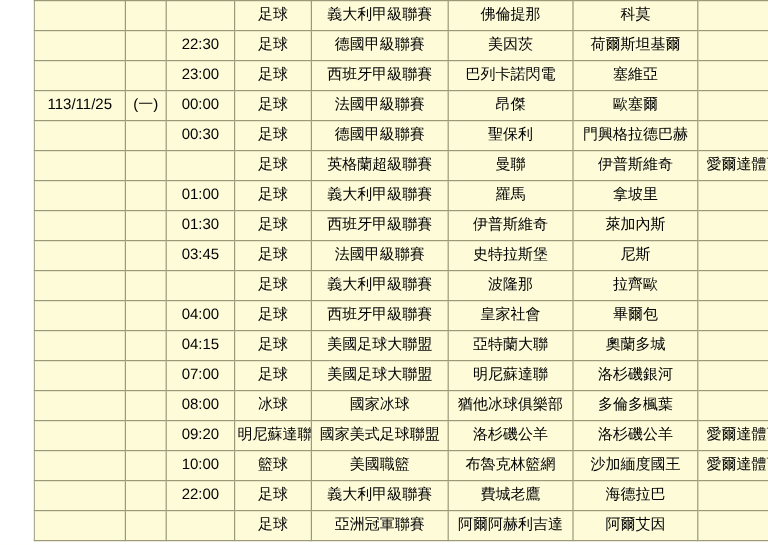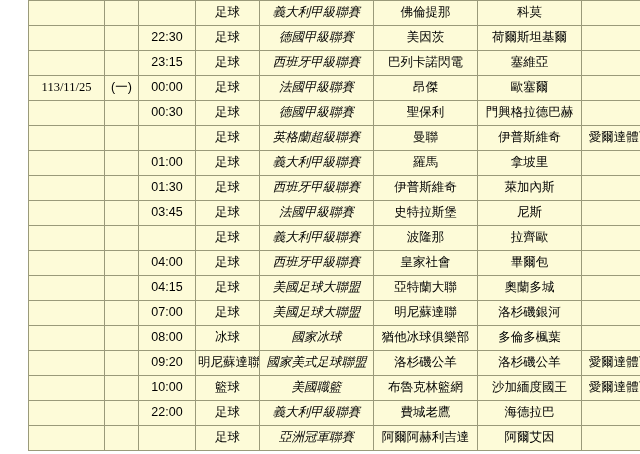--- a/index.html
+++ b/index.html
@@ -50,32 +50,30 @@
   td.blank {
     background: #ffffff;
     border-left: none;
     border-top: none;
     border-bottom: none;
   }
   td.date-cell {
     background: #ffffff;
     border-left: none;
     font-size: 13px;
-    font-family: Liberation Serif, serif;
   }
   td.day-cell {
     background: #ffffff;
     font-size: 13px;
   }
   td.chan {
     font-size: 12px;
   }
   td.league {
     font-size: 12.5px;
-    font-style: italic;
   }
   td.team {
     font-size: 12.5px;
   }
   td.empty-white {
     background: #ffffff;
   }
 </style>
 </head>
 <body>
@@ -110,21 +108,21 @@
           <td class="time">22:30</td>
           <td class="sport">足球</td>
           <td class="league">德國甲級聯賽</td>
           <td class="team">美因茨</td>
           <td class="team">荷爾斯坦基爾</td>
           <td class="chan"></td>
         </tr>
         <tr>
           <td class="blank"></td>
           <td class="empty-white"></td>
-          <td class="time">23:15</td>
+          <td class="time">23:00</td>
           <td class="sport">足球</td>
           <td class="league">西班牙甲級聯賽</td>
           <td class="team">巴列卡諾閃電</td>
           <td class="team">塞維亞</td>
           <td class="chan"></td>
         </tr>
         <tr>
           <td class="date-cell">113/11/25</td>
           <td class="day-cell">(一)</td>
           <td class="time">00:00</td>

